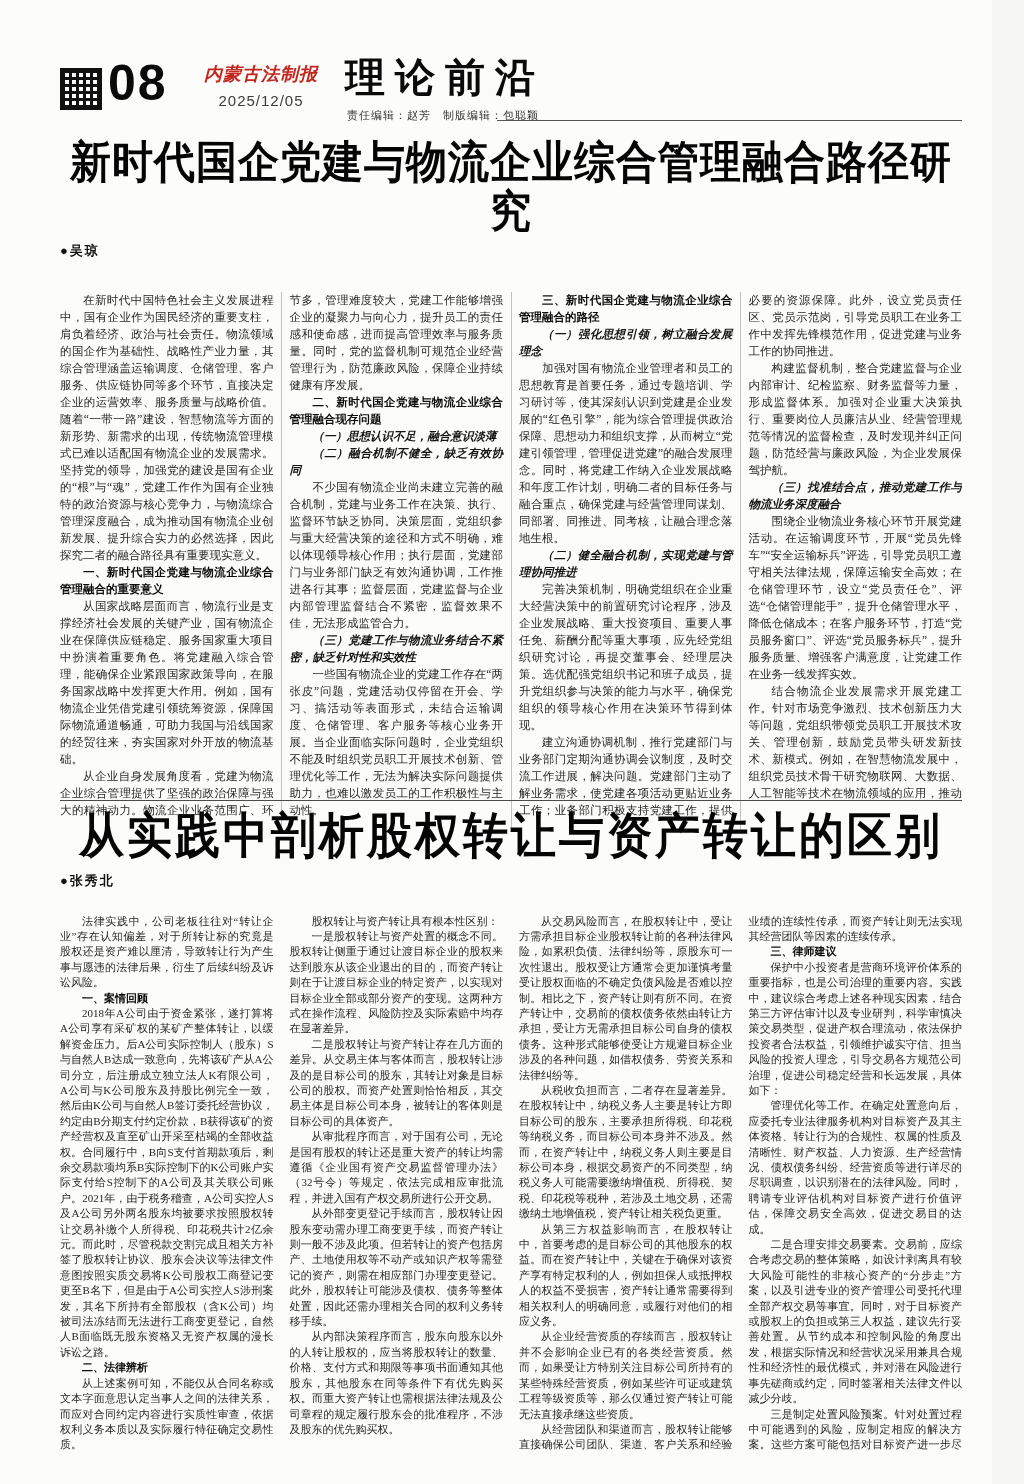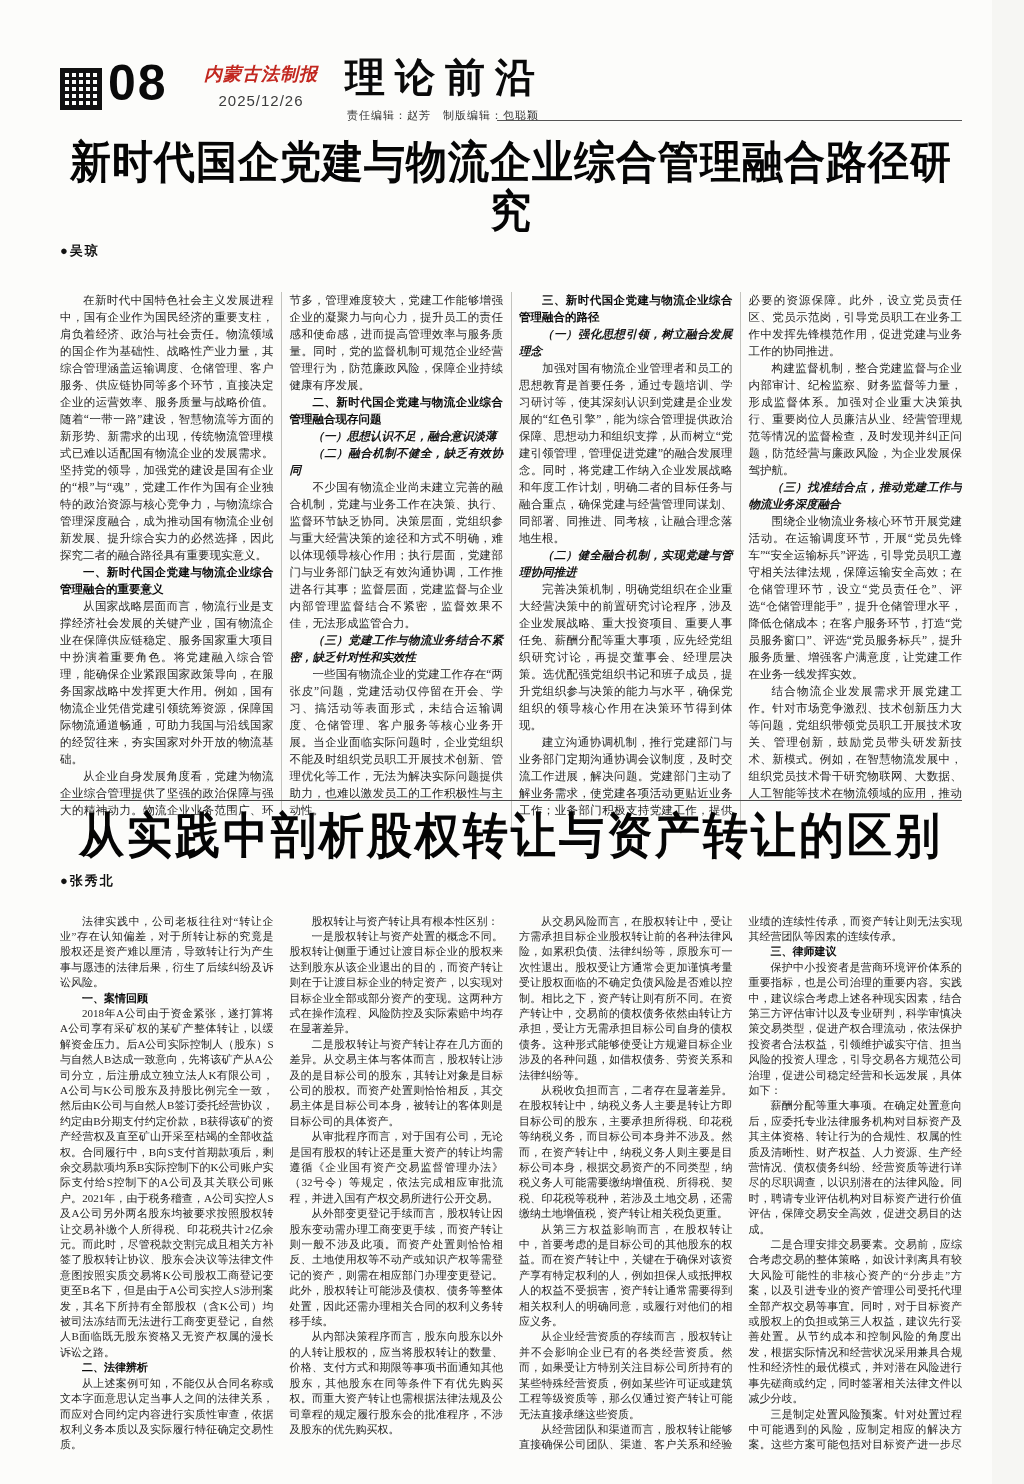--- a/index.html
+++ b/index.html
@@ -40,21 +40,21 @@
 </head>
 <body>
 
 <div class="page">
 
   <div class="header">
     <div class="qr"></div>
     <div class="pagenum">08</div>
     <div class="masthead">
       <div class="logo">内蒙古法制报</div>
-      <div class="date">2025/12/26</div>
+      <div class="date">2025/12/05</div>
     </div>
     <div class="section-title">理论前沿</div>
     <div class="editors">责任编辑：赵芳　制版编辑：包聪颖</div>
     <div class="header-rule"></div>
   </div>
 
   <div class="article a1" style="top:142px;">
     <h1 class="a-title">新时代国企党建与物流企业综合管理融合路径研究</h1>
     <div class="byline">●吴琼</div>
     <div class="cols">
@@ -89,28 +89,28 @@
     <div class="cols">
         <p class="bp p">法律实践中，公司老板往往对“转让企业”存在认知偏差，对于所转让标的究竟是股权还是资产难以厘清，导致转让行为产生事与愿违的法律后果，衍生了后续纠纷及诉讼风险。</p>
         <p class="bp h">一、案情回顾</p>
         <p class="bp p">2018年A公司由于资金紧张，遂打算将A公司享有采矿权的某矿产整体转让，以缓解资金压力。后A公司实际控制人（股东）S与自然人B达成一致意向，先将该矿产从A公司分立，后注册成立独立法人K有限公司，A公司与K公司股东及持股比例完全一致，然后由K公司与自然人B签订委托经营协议，约定由B分期支付约定价款，B获得该矿的资产经营权及直至矿山开采至枯竭的全部收益权。合同履行中，B向S支付首期款项后，剩余交易款项均系B实际控制下的K公司账户实际支付给S控制下的A公司及其关联公司账户。2021年，由于税务稽查，A公司实控人S及A公司另外两名股东均被要求按照股权转让交易补缴个人所得税、印花税共计2亿余元。而此时，尽管税款交割完成且相关方补签了股权转让协议、股东会决议等法律文件意图按照实质交易将K公司股权工商登记变更至B名下，但是由于A公司实控人S涉刑案发，其名下所持有全部股权（含K公司）均被司法冻结而无法进行工商变更登记，自然人B面临既无股东资格又无资产权属的漫长诉讼之路。</p>
         <p class="bp h">二、法律辨析</p>
         <p class="bp p">从上述案例可知，不能仅从合同名称或文本字面意思认定当事人之间的法律关系，而应对合同约定内容进行实质性审查，依据权利义务本质以及实际履行特征确定交易性质。</p>
         <p class="bp p">股权转让与资产转让具有根本性区别：</p>
         <p class="bp p">一是股权转让与资产处置的概念不同。股权转让侧重于通过让渡目标企业的股权来达到股东从该企业退出的目的，而资产转让则在于让渡目标企业的特定资产，以实现对目标企业全部或部分资产的变现。这两种方式在操作流程、风险防控及实际索赔中均存在显著差异。</p>
         <p class="bp p">二是股权转让与资产转让存在几方面的差异。从交易主体与客体而言，股权转让涉及的是目标公司的股东，其转让对象是目标公司的股权。而资产处置则恰恰相反，其交易主体是目标公司本身，被转让的客体则是目标公司的具体资产。</p>
         <p class="bp p">从审批程序而言，对于国有公司，无论是国有股权的转让还是重大资产的转让均需遵循《企业国有资产交易监督管理办法》（32号令）等规定，依法完成相应审批流程，并进入国有产权交易所进行公开交易。</p>
-        <p class="bp p">从外部变更登记手续而言，股权转让因股东变动需办理工商变更手续，而资产转让则一般不涉及此项。而资产处置则恰恰相反、土地使用权等不动产或知识产权等需登记的资产，则需在相应部门办理变更登记。此外，股权转让可能涉及债权、债务等整体处置，因此还需办理相关合同的权利义务转移手续。</p>
+        <p class="bp p">从外部变更登记手续而言，股权转让因股东变动需办理工商变更手续，而资产转让则一般不涉及此项。但若转让的资产包括房产、土地使用权等不动产或知识产权等需登记的资产，则需在相应部门办理变更登记。此外，股权转让可能涉及债权、债务等整体处置，因此还需办理相关合同的权利义务转移手续。</p>
         <p class="bp p">从内部决策程序而言，股东向股东以外的人转让股权的，应当将股权转让的数量、价格、支付方式和期限等事项书面通知其他股东，其他股东在同等条件下有优先购买权。而重大资产转让也需根据法律法规及公司章程的规定履行股东会的批准程序，不涉及股东的优先购买权。</p>
         <p class="bp p">从交易风险而言，在股权转让中，受让方需承担目标企业股权转让前的各种法律风险，如累积负债、法律纠纷等，原股东可一次性退出。股权受让方通常会更加谨慎考量受让股权面临的不确定负债风险是否难以控制。相比之下，资产转让则有所不同。在资产转让中，交易前的债权债务依然由转让方承担，受让方无需承担目标公司自身的债权债务。这种形式能够使受让方规避目标企业涉及的各种问题，如借权债务、劳资关系和法律纠纷等。</p>
         <p class="bp p">从税收负担而言，二者存在显著差异。在股权转让中，纳税义务人主要是转让方即目标公司的股东，主要承担所得税、印花税等纳税义务，而目标公司本身并不涉及。然而，在资产转让中，纳税义务人则主要是目标公司本身，根据交易资产的不同类型，纳税义务人可能需要缴纳增值税、所得税、契税、印花税等税种，若涉及土地交易，还需缴纳土地增值税，资产转让相关税负更重。</p>
         <p class="bp p">从第三方权益影响而言，在股权转让中，首要考虑的是目标公司的其他股东的权益。而在资产转让中，关键在于确保对该资产享有特定权利的人，例如担保人或抵押权人的权益不受损害，资产转让通常需要得到相关权利人的明确同意，或履行对他们的相应义务。</p>
         <p class="bp p">从企业经营资质的存续而言，股权转让并不会影响企业已有的各类经营资质。然而，如果受让方特别关注目标公司所持有的某些特殊经营资质，例如某些许可证或建筑工程等级资质等，那么仅通过资产转让可能无法直接承继这些资质。</p>
         <p class="bp p">从经营团队和渠道而言，股权转让能够直接确保公司团队、渠道、客户关系和经验业绩的连续性传承，而资产转让则无法实现其经营团队等因素的连续传承。</p>
         <p class="bp h">三、律师建议</p>
         <p class="bp p">保护中小投资者是营商环境评价体系的重要指标，也是公司治理的重要内容。实践中，建议综合考虑上述各种现实因素，结合第三方评估审计以及专业研判，科学审慎决策交易类型，促进产权合理流动，依法保护投资者合法权益，引领维护诚实守信、担当风险的投资人理念，引导交易各方规范公司治理，促进公司稳定经营和长远发展，具体如下：</p>
-        <p class="bp p">薪酬分配等重大事项。在确定处置意向后，应委托专业法律服务机构对目标资产及其主体资格、转让行为的合规性、权属的性质及清晰性、财产权益、人力资源、生产经营情况、债权债务纠纷、经营资质等进行详尽的尽职调查，以识别潜在的法律风险。同时，聘请专业评估机构对目标资产进行价值评估，保障交易安全高效，促进交易目的达成。</p>
+        <p class="bp p">管理优化等工作。在确定处置意向后，应委托专业法律服务机构对目标资产及其主体资格、转让行为的合规性、权属的性质及清晰性、财产权益、人力资源、生产经营情况、债权债务纠纷、经营资质等进行详尽的尽职调查，以识别潜在的法律风险。同时，聘请专业评估机构对目标资产进行价值评估，保障交易安全高效，促进交易目的达成。</p>
         <p class="bp p">二是合理安排交易要素。交易前，应综合考虑交易的整体策略，如设计剥离具有较大风险可能性的非核心资产的“分步走”方案，以及引进专业的资产管理公司受托代理全部产权交易等事宜。同时，对于目标资产或股权上的负担或第三人权益，建议先行妥善处置。从节约成本和控制风险的角度出发，根据实际情况和经营状况采用兼具合规性和经济性的最优模式，并对潜在风险进行事先磋商或约定，同时签署相关法律文件以减少分歧。</p>
         <p class="bp p">三是制定处置风险预案。针对处置过程中可能遇到的风险，应制定相应的解决方案。这些方案可能包括对目标资产进一步尽职调查、价格协商、财务审计以及风险分担措施等。通过这些措施，可以更好地保障处置过程的顺利进行和交易双方的安全完成。</p>
       </div>
   </div>
 
 </div>
 
 </body></html>

